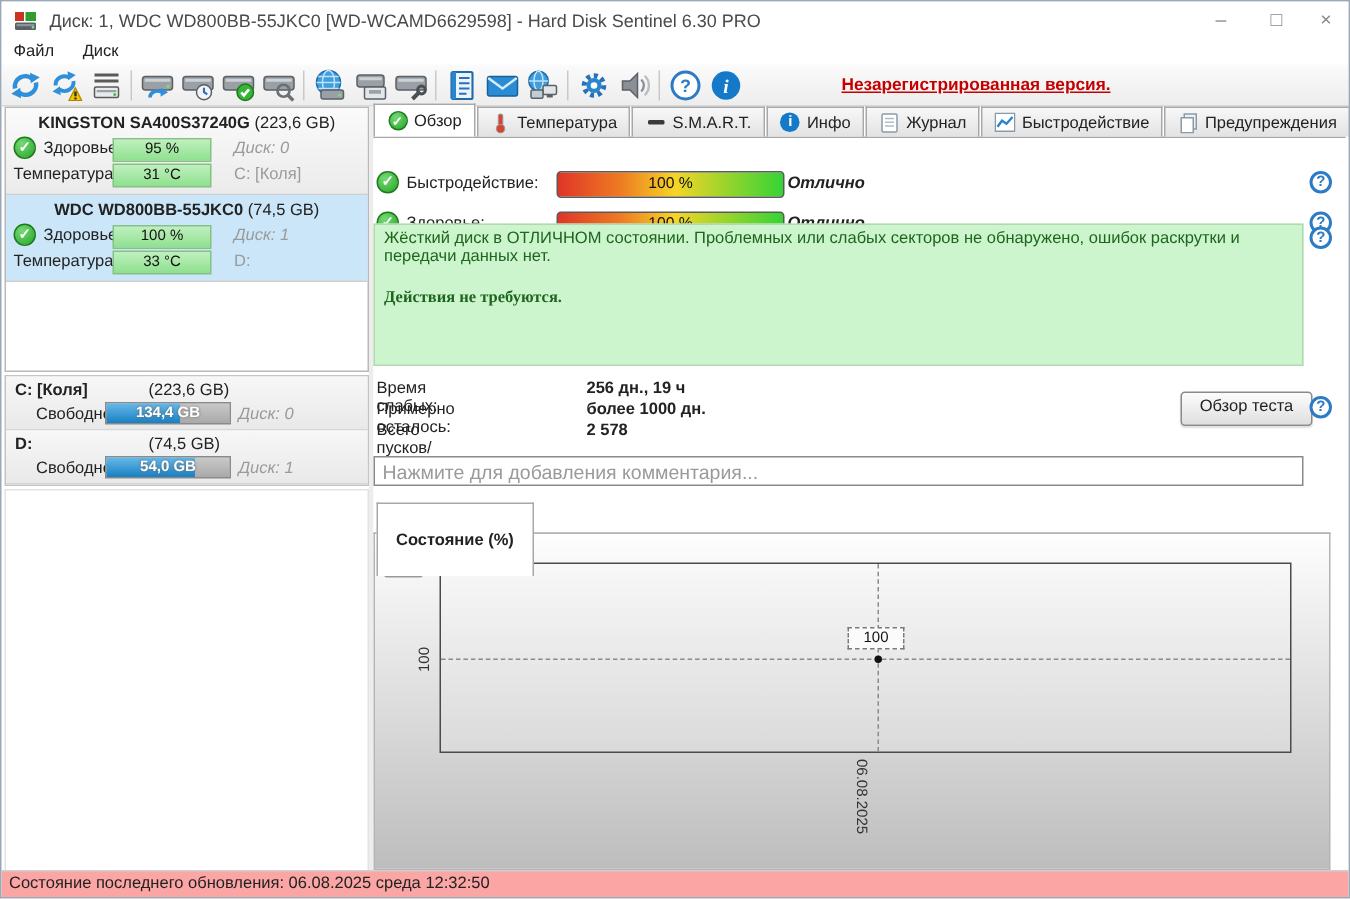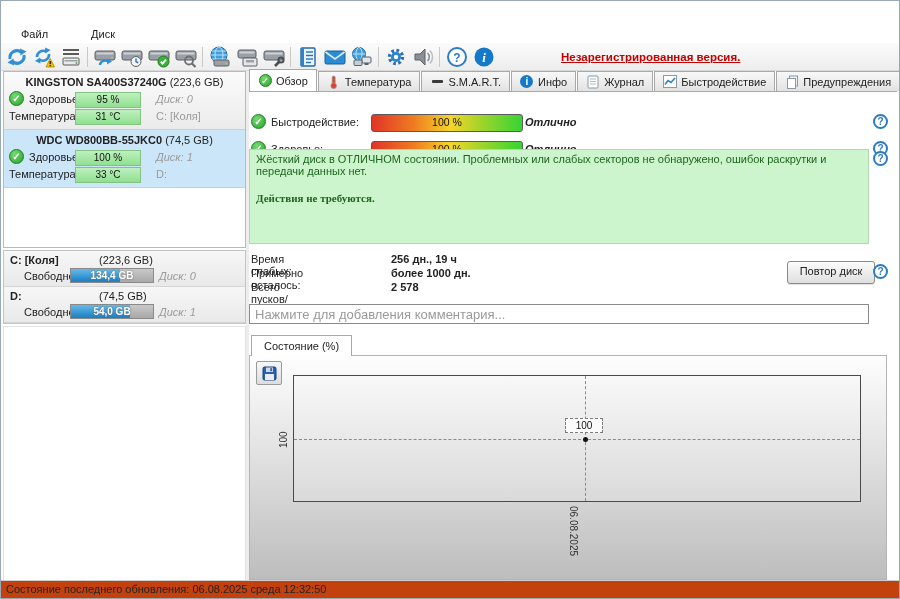--- a/index.html
+++ b/index.html
@@ -6,21 +6,21 @@
   #app{position:relative;width:900px;height:599px;background:#fff;border:1px solid #98a8b8;
        box-sizing:border-box;font-family:"Liberation Sans",sans-serif;font-size:11px;color:#222;overflow:hidden;}
   
   .titlebar{position:absolute;left:0;top:0;right:0;height:26px;background:#fff;}
   .appicon{position:absolute;left:8px;top:5px;width:16px;height:16px;}
   .title{position:absolute;left:32px;top:6px;font-size:12px;color:#4a4a4a;white-space:nowrap;}
   .winbtn{position:absolute;top:0;width:34px;height:26px;text-align:center;line-height:24px;color:#888;font-size:13px;cursor:default;}
   .winbtn.min{left:796px}.winbtn.max{left:833px}.winbtn.cls{left:866px}
   
   .menubar{position:absolute;left:0;top:26px;right:0;height:16px;background:#fff;}
-  .menuitem{display:inline-block;padding:1px 20px;color:#222;}
+  .menuitem{display:inline-block;padding:1px 8px;color:#222;}
   
   .toolbar{position:absolute;left:0;top:42px;right:0;height:27px;background:linear-gradient(#fbfbfb,#ededed);
            border-bottom:1px solid #d8d8d8;display:flex;align-items:center;padding-left:2px;}
   .tbtn{width:27px;height:25px;display:flex;align-items:center;justify-content:center;}
   .sep{width:1px;height:20px;background:#c9c9c9;margin:0 3px;}
   .unreg{margin-left:64px;color:#c40000;font-weight:bold;text-decoration:underline;font-size:11.5px;}
   
   .diskbox{position:absolute;left:2px;top:70px;width:243px;height:177px;border:1px solid #b9b9b9;background:#fff;box-sizing:border-box;}
   .disk-entry{position:relative;height:57px;border-bottom:1px solid #cfcfcf;background:linear-gradient(#fbfbfb,#ebebeb);}
   .disk-entry.selected{background:#cbe6f8;}
@@ -77,46 +77,61 @@
   .statrow{position:absolute;left:2px;height:14px;}
   .statlabel{position:absolute;left:0;top:0;}
   .statvalue{position:absolute;left:140px;top:0;font-weight:bold;white-space:nowrap;}
   .retest{position:absolute;left:538px;top:168px;width:86px;height:21px;border:1px solid #8a8a8a;border-radius:3px;
           background:linear-gradient(#fcfcfc,#dfdfdf);text-align:center;line-height:19px;box-shadow:0 1px 1px rgba(0,0,0,.12);}
   .comment{position:absolute;left:0;top:211px;width:620px;height:20px;border:1px solid #8a8a8a;box-sizing:border-box;
            font-family:"Liberation Sans",sans-serif;font-size:13px;padding:0 5px;color:#222;}
   .comment::placeholder{color:#9a9a9a;}
   
   .chartpanel{position:absolute;left:0;top:242px;width:638px;height:245px;}
-  .charttab{position:absolute;left:2px;top:0;height:20px;padding:0 12px;border:1px solid #a8a8a8;border-bottom:none;
-            background:#fff;line-height:20px;z-index:2;}
+  .charttab{position:absolute;left:2px;top:0;height:20px;padding:14px 12px;border:1px solid #a8a8a8;border-bottom:none;
+            background:#fff;line-height:20px;z-index:2;font-weight:bold;}
   .charthead{position:absolute;left:0;right:0;top:20px;border-top:1px solid #a8a8a8;}
   .chartbody{position:absolute;left:0;top:20px;right:0;bottom:0;border:1px solid #b4b4b4;
              background:linear-gradient(#fefefe,#bdbdbd);box-sizing:border-box;}
   .savebtn{position:absolute;left:6px;top:5px;width:24px;height:22px;border:1px solid #9a9a9a;border-radius:2px;
            background:linear-gradient(#f6f6f6,#ddd);display:flex;align-items:center;justify-content:center;}
   .plot{position:absolute;left:43px;top:19px;width:568px;height:127px;border:1px solid #4a4a4a;
         background:linear-gradient(#f8f8f8,#dadada);box-sizing:border-box;}
   .hdash{position:absolute;left:0;right:0;top:63px;border-top:1px dashed #8a8a8a;}
   .vdash{position:absolute;top:0;bottom:0;left:291px;border-left:1px dashed #8a8a8a;}
   .dot{position:absolute;left:289px;top:61px;width:5px;height:5px;background:#111;border-radius:50%;}
   .ptlabel{position:absolute;left:271px;top:42px;width:38px;height:15px;border:1px dashed #7a7a7a;background:#fbfbfb;
            text-align:center;font-size:10px;line-height:14px;box-sizing:border-box;color:#111;}
   .ytick{position:absolute;left:28px;top:92px;font-size:10px;color:#333;transform:rotate(-90deg);transform-origin:0 0;white-space:nowrap;}
   .xdate{position:absolute;left:329px;top:150px;font-size:10px;color:#333;transform:rotate(90deg);transform-origin:0 0;white-space:nowrap;}
   
-  .statusbar{position:absolute;left:0;right:0;bottom:0;height:18px;background:#c2410c;border-top:1px solid #cfcfcf;
+  .statusbar{position:absolute;left:0;right:0;bottom:0;height:18px;background:#fca5a5;border-top:1px solid #cfcfcf;
              line-height:17px;padding-left:5px;box-sizing:border-box;color:#222;}
   svg{display:block;}
 </style>
 </head>
 <body>
 
 <div id="app">
 
+  <div class="titlebar">
+    <span class="appicon">
+      <svg width="16" height="16" viewBox="0 0 16 16">
+          <rect x="1" y="2" width="6" height="6" fill="#cc3322"></rect>
+          <rect x="8" y="2" width="7" height="6" fill="#2f9e2f"></rect>
+          <rect x="1" y="9" width="14" height="5" rx="1" fill="#5a6066"></rect>
+          <rect x="2" y="10" width="12" height="1.5" fill="#8b949c"></rect>
+          <circle cx="13" cy="12.2" r="0.9" fill="#7ee07e"></circle>
+        </svg>
+    </span>
+    <span class="title">Диск: 1, WDC WD800BB-55JKC0 [WD-WCAMD6629598]  -  Hard Disk Sentinel 6.30 PRO</span>
+    <span class="winbtn min">–</span>
+    <span class="winbtn max">□</span>
+    <span class="winbtn cls">×</span>
+  </div>
 
   <div class="menubar">
     <span class="menuitem">Файл</span>
     <span class="menuitem">Диск</span>
   </div>
 
   <div class="toolbar">
     <span class="tbtn">
       <svg width="22" height="22" viewBox="0 0 22 22">
           <path d="M4 13a7 7 0 0 1 11.5-6.5" fill="none" stroke="#2f8fd8" stroke-width="3"></path>
@@ -416,21 +431,21 @@
     </div>
     <div class="statrow" style="top:174px;">
       <span class="statlabel">Примерно осталось:</span>
       <span class="statvalue">более 1000 дн.</span>
     </div>
     <div class="statrow" style="top:188px;">
       <span class="statlabel">Всего пусков/остановок:</span>
       <span class="statvalue">2 578</span>
     </div>
 
-    <div class="retest">Повтор диск</div>
+    <div class="retest">Обзор теста</div>
     <span class="help" style="position:absolute;right:11px;top:171px;"></span>
 
     <input class="comment" type="text" placeholder="Нажмите для добавления комментария..." style="">
 
     <div class="chartpanel">
       <div class="charttab">Состояние (%)</div>
       <div class="charthead"></div>
       <div class="chartbody">
         <div class="savebtn">
           <svg width="15" height="15" viewBox="0 0 15 15">

